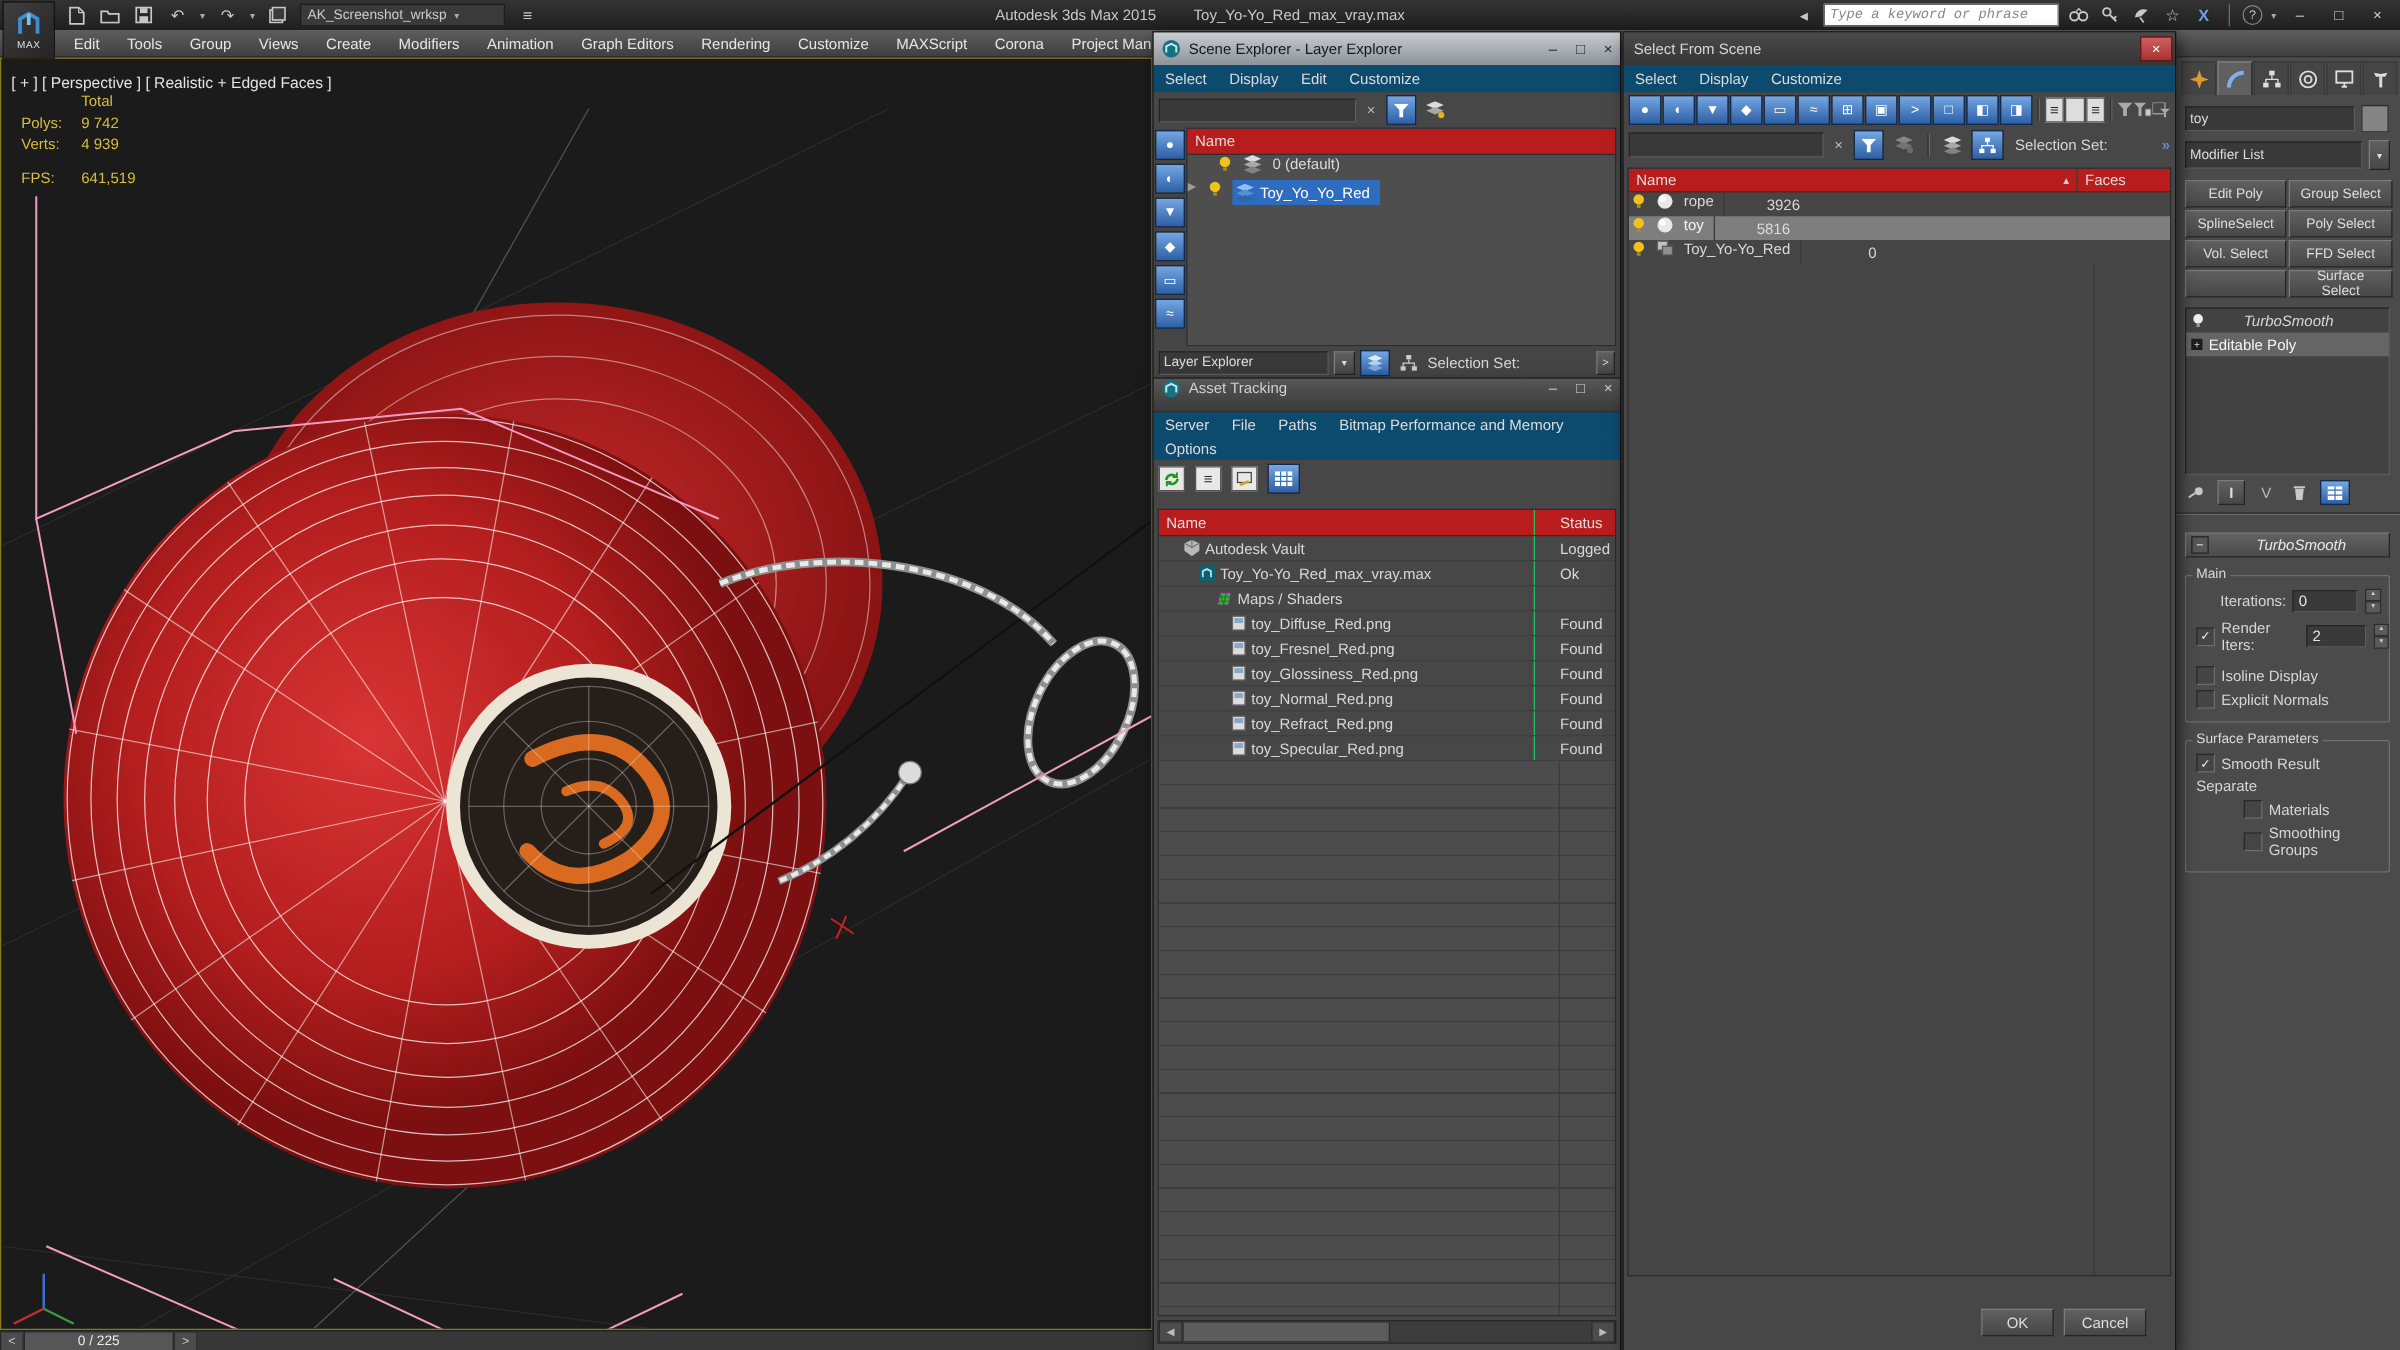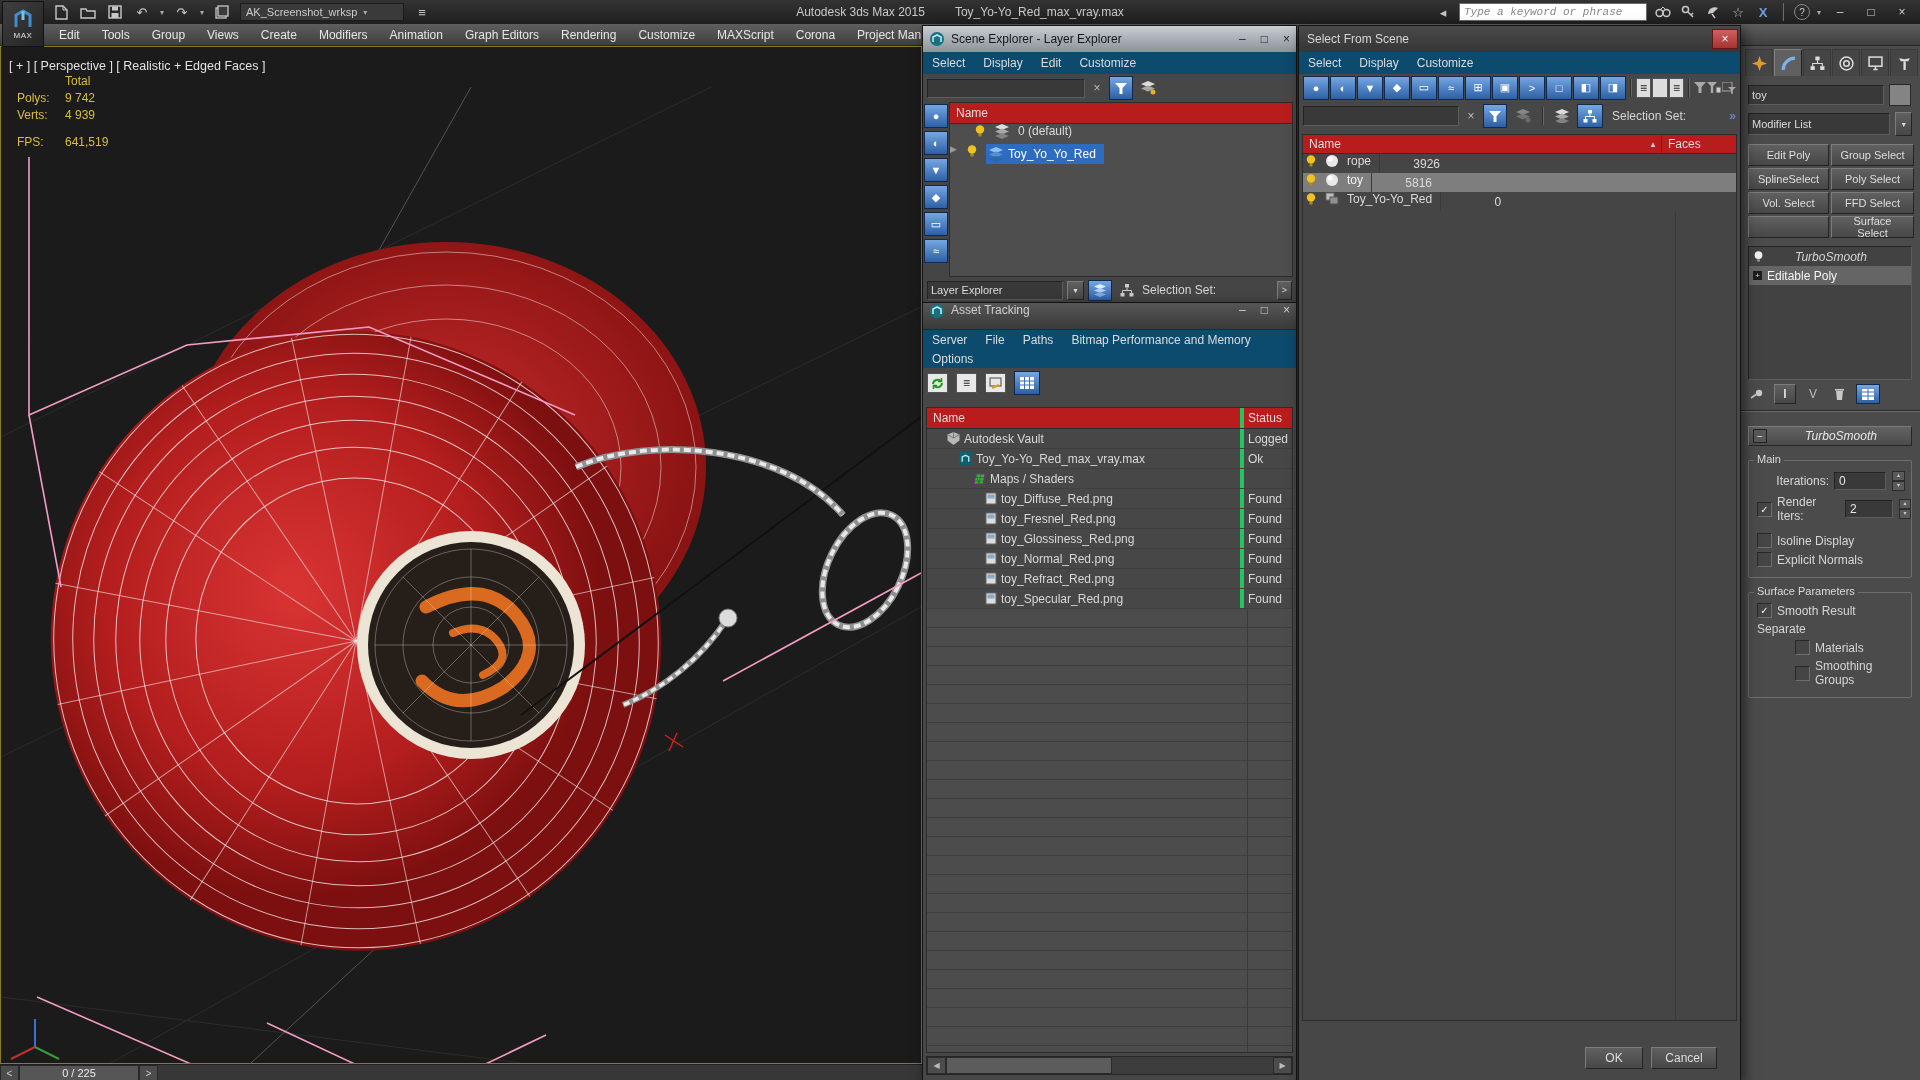--- a/index.html
+++ b/index.html
@@ -76,21 +76,21 @@
   .sel{background:#2e6cc0;color:#fff;height:100%;display:flex;align-items:center;gap:4px;padding:0 8px 0 2px}
   .se-footer{position:absolute;left:0;bottom:0;width:100%;height:26px;background:#454545;
     display:flex;align-items:center;gap:4px;padding:0 4px;box-sizing:border-box}
   .chevd{color:#6d80d8;font-weight:bold}
 
   
   .at-table{position:absolute;left:3px;right:3px;top:104px;bottom:28px;background:#474747;
     border:1px solid #2c2c2c;display:flex;flex-direction:column;overflow:hidden}
   .at-row{height:19px;flex:none;display:flex;align-items:center;gap:4px;border-bottom:1px solid #3f3f3f;color:#d8d8d8}
   .at-st{margin-left:auto;width:44px;align-self:stretch;display:flex;align-items:center;
-    padding-left:4px;border-left:4px solid #22c55e;flex:none;overflow:hidden;white-space:nowrap}
+    padding-left:20px;border-left:1px solid #22c55e;flex:none;overflow:hidden;white-space:nowrap}
   .at-empty{flex:1;background:repeating-linear-gradient(to bottom,#4c4c4c 0 18px,#3e3e3e 18px 19px);position:relative}
   .at-empty .vdiv{position:absolute;top:0;bottom:0;width:1px;background:#3a3a3a}
   .at-scroll{position:absolute;left:3px;right:3px;bottom:6px;height:17px;background:#3d3d3d;
     border:1px solid #272727;display:flex;align-items:stretch}
   .scr-btn{width:17px;background:#4c4c4c;border:1px solid #2a2a2a;color:#bbb;font-size:8px;
     display:flex;align-items:center;justify-content:center}
   .scr-thumb{width:45%;background:#5c5c5c;border:1px solid #2a2a2a}
 
   
   .sfs-title{height:26px;background:linear-gradient(#4a4a4a,#353535);display:flex;align-items:center;

